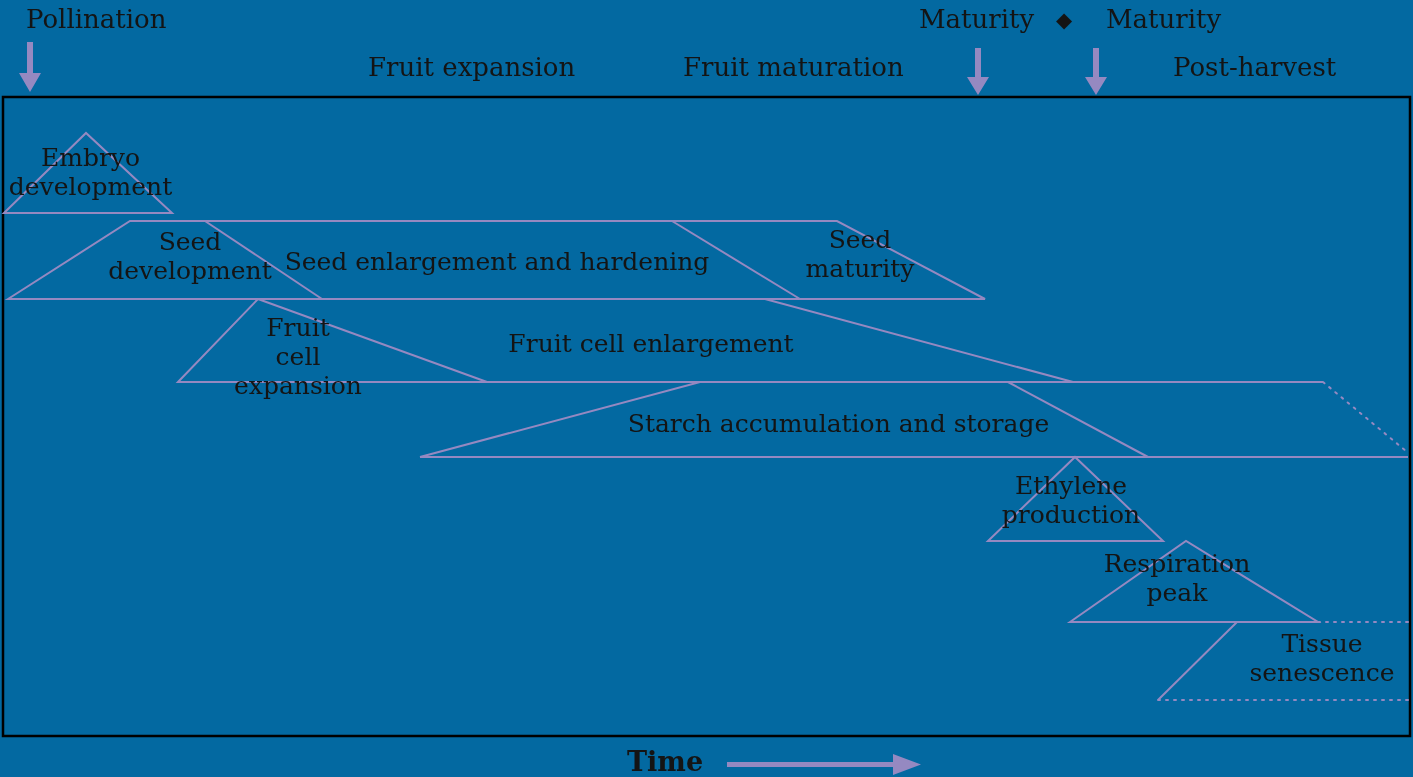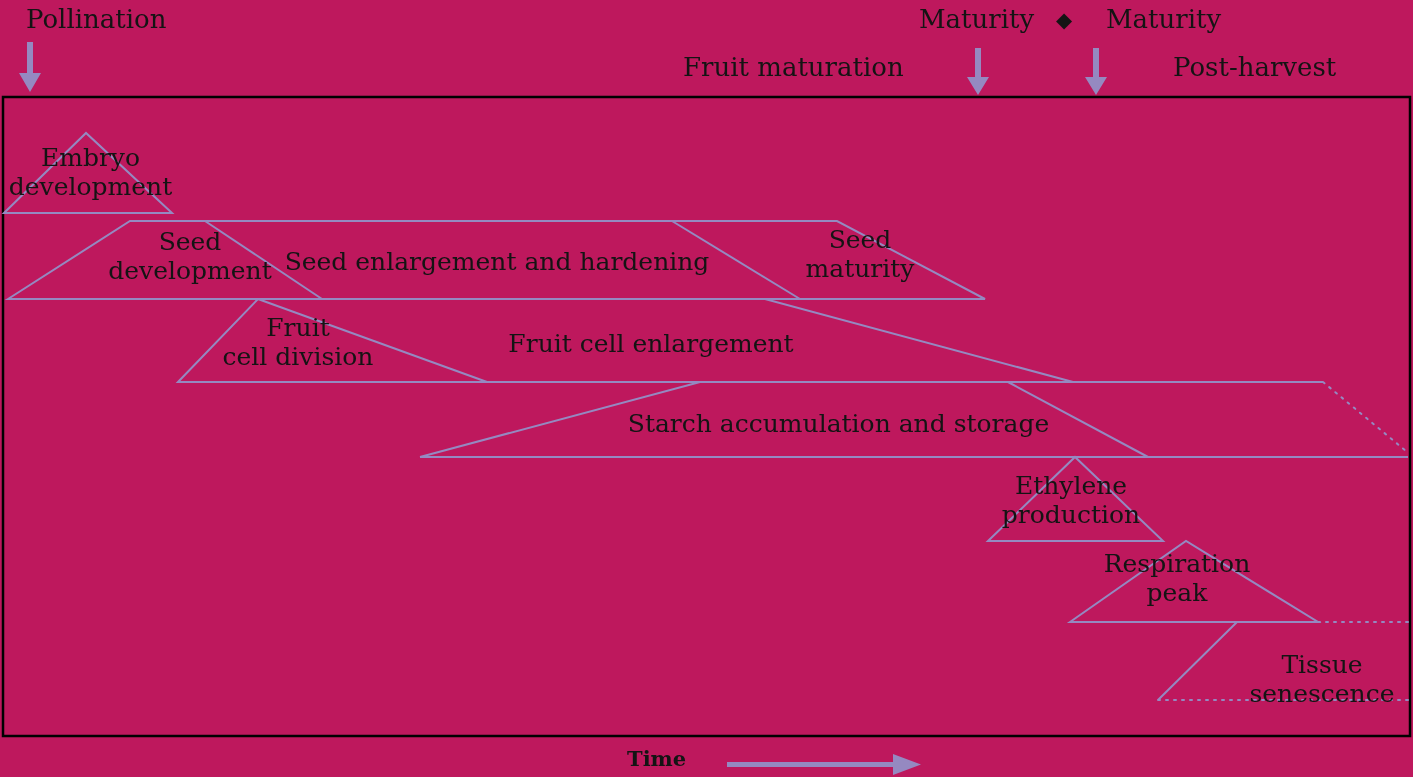--- a/index.html
+++ b/index.html
@@ -1,35 +1,35 @@
 <!DOCTYPE html>
 <html><head>
 <meta charset="utf-8">
 <style>
   html,body { margin:0; padding:0; background:#ffffff; }
   .canvas {
     position:relative;
     width:1413px; height:777px;
-    background:#be185d;
+    background:#0369a1;
     font-family:"DejaVu Serif", "Liberation Serif", serif;
     color:#141414;
     overflow:hidden;
   }
   .canvas svg { position:absolute; left:0; top:0; z-index:1; }
   .hdr {
     position:absolute; z-index:2;
     font-size:26px; line-height:1.1; white-space:nowrap;
   }
   .lbl {
     position:absolute; z-index:2;
     font-size:25px; line-height:1.16;
     text-align:center; white-space:pre-line;
   }
   .diamond { font-size:21px; }
-  .time-label { position:absolute; z-index:2; font-size:21px; font-weight:bold; }
+  .time-label { position:absolute; z-index:2; font-size:27px; font-weight:bold; }
   .pl  { fill:none; stroke:#9589c1; stroke-width:2; }
   .dot { stroke-dasharray:2 6; stroke-linecap:round; }
   .arrowfill { fill:#9589c1; stroke:none; }
   .frame { fill:none; stroke:#000000; stroke-width:2.5; }
 </style>
 </head>
 <body>
 
 <div class="canvas">
 
@@ -63,39 +63,40 @@
 
       <path d="M 1070 622 L 1186 541 L 1318 622 Z"></path>
       <path class="dot" d="M 1318 622 L 1408 622"></path>
 
       <path d="M 1158 700 L 1237 622"></path>
       <path class="dot" d="M 1158 700 L 1408 700"></path>
     </g>
   </svg>
 
   <div class="hdr" style="left:26px;  top:5px;">Pollination</div>
+  <div class="hdr" style="left:368px; top:53px;">Fruit expansion</div>
   <div class="hdr" style="left:683px; top:53px;">Fruit maturation</div>
   <div class="hdr" style="left:919px; top:5px;">Maturity</div>
   <div class="hdr diamond" style="left:1056px; top:9px;">◆</div>
   <div class="hdr" style="left:1106px;top:5px;">Maturity</div>
   <div class="hdr" style="left:1173px;top:53px;text-align:right;">Post-harvest</div>
 
   <div class="lbl" style="left:-2px;  top:143px; width:185px;">Embryo
 development</div>
   <div class="lbl" style="left:95px;  top:227px; width:190px;">Seed
 development</div>
   <div class="lbl" style="left:272px; top:247px; width:450px;">Seed enlargement and hardening</div>
   <div class="lbl" style="left:780px; top:225px; width:160px;">Seed
 maturity</div>
   <div class="lbl" style="left:213px; top:313px; width:170px;">Fruit
-cell division</div>
+cell expansion</div>
   <div class="lbl" style="left:601px; top:409px; width:475px;">Starch accumulation and storage</div>
   <div class="lbl" style="left:476px; top:329px; width:350px;">Fruit cell enlargement</div>
   <div class="lbl" style="left:986px; top:471px; width:170px;">Ethylene
 production</div>
   <div class="lbl" style="left:1087px;top:549px; width:180px;">Respiration
 peak</div>
-  <div class="lbl" style="left:1232px;top:629px; width:180px;margin-top:21px;">Tissue
+  <div class="lbl" style="left:1232px;top:629px; width:180px;">Tissue
 senescence</div>
 
   <div class="time-label" style="left:627px; top:746px;">Time</div>
 
 </div>
 
 </body></html>

